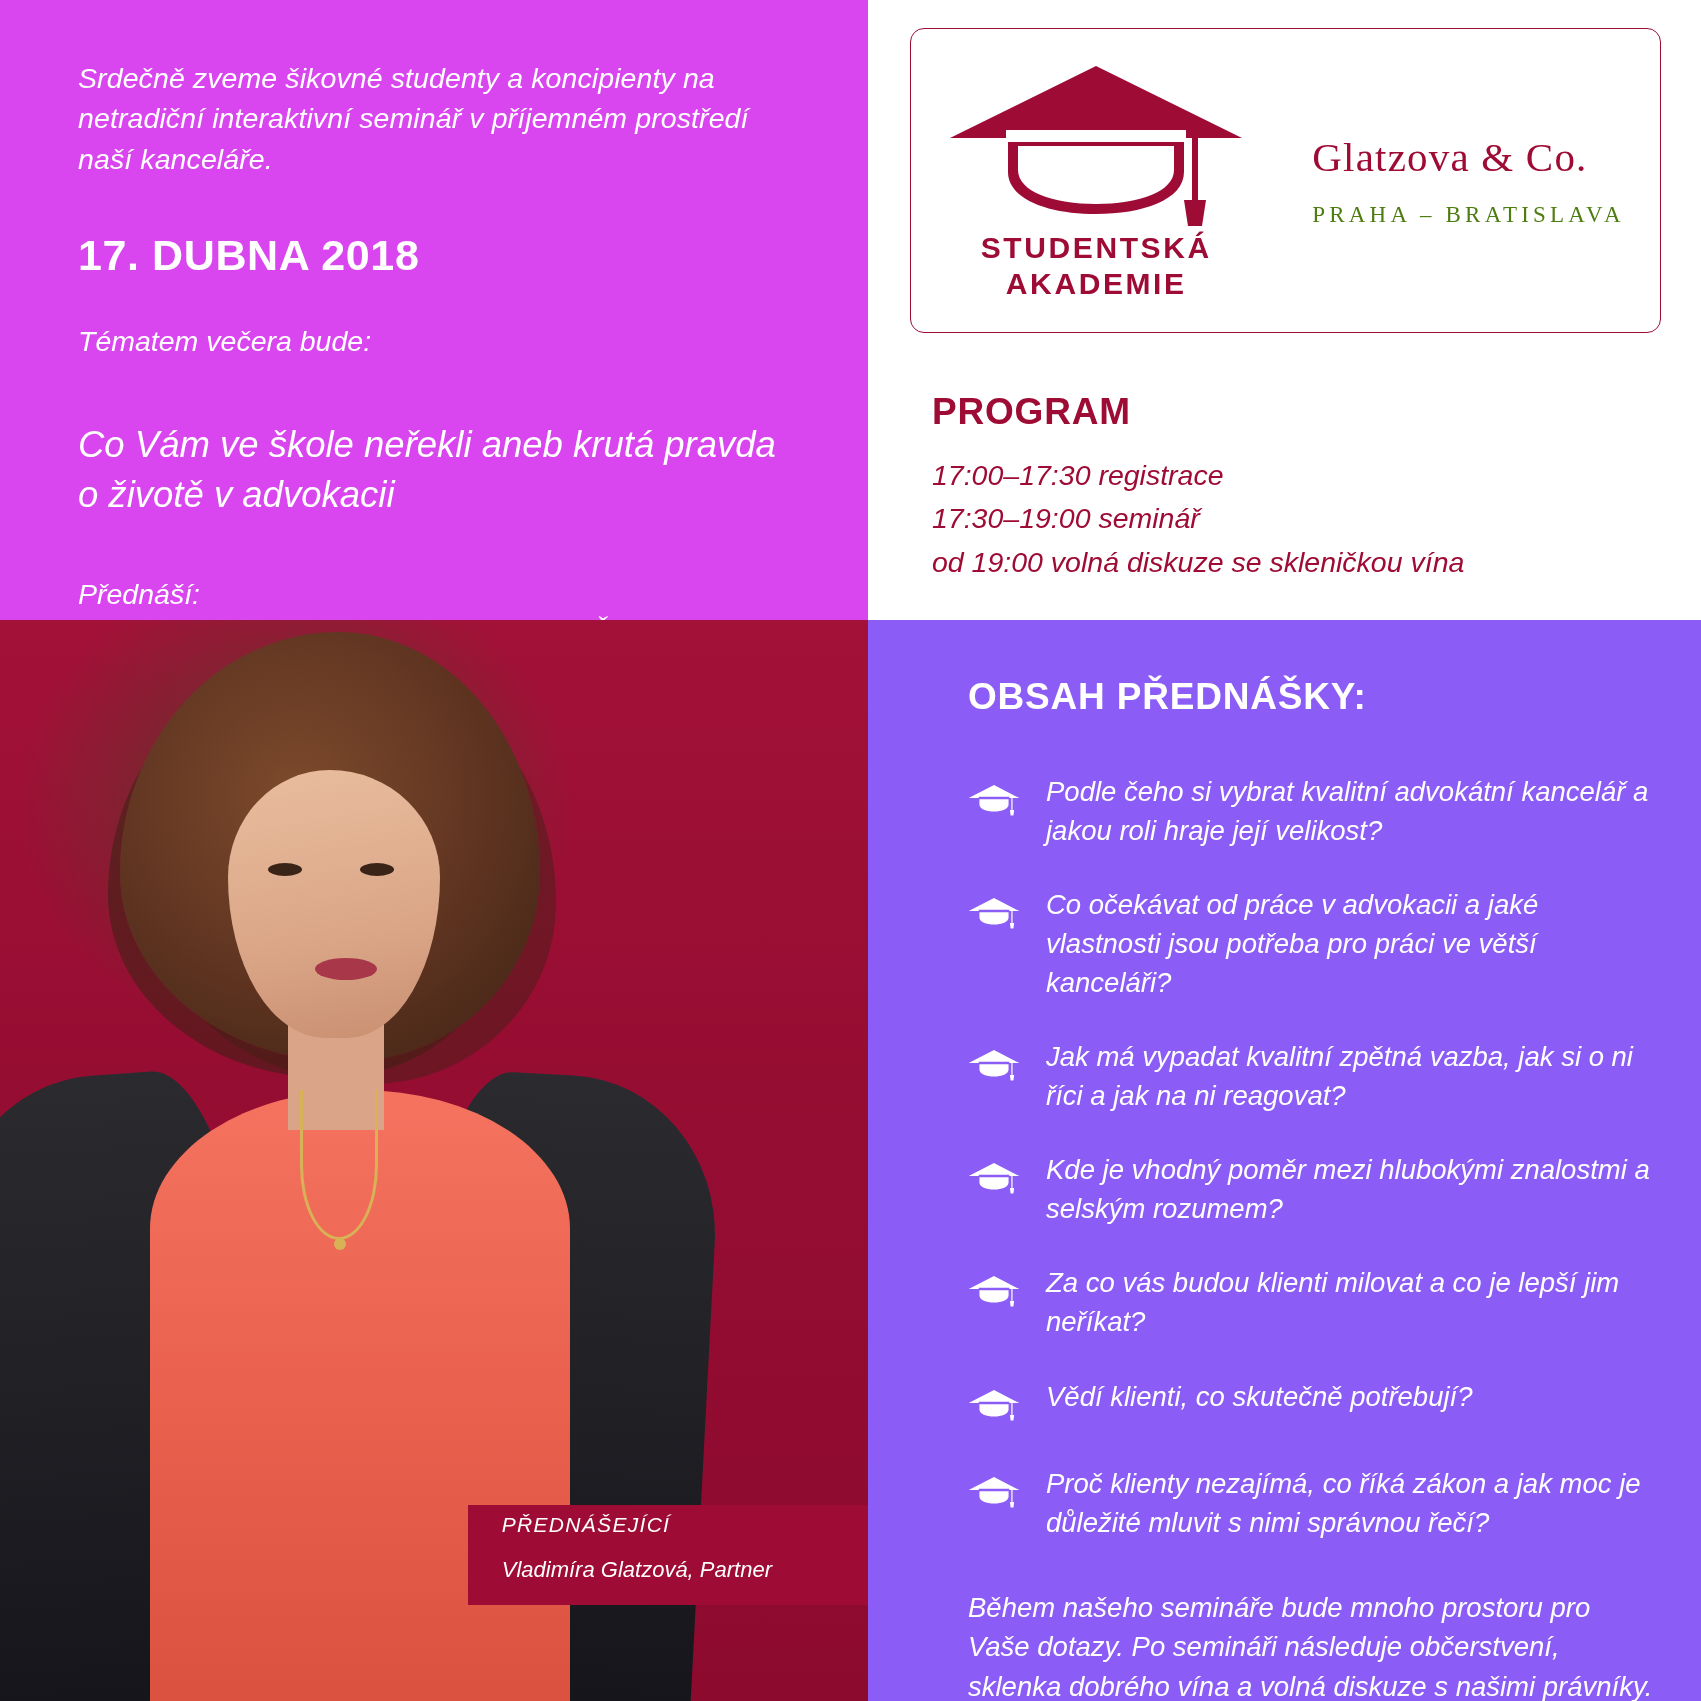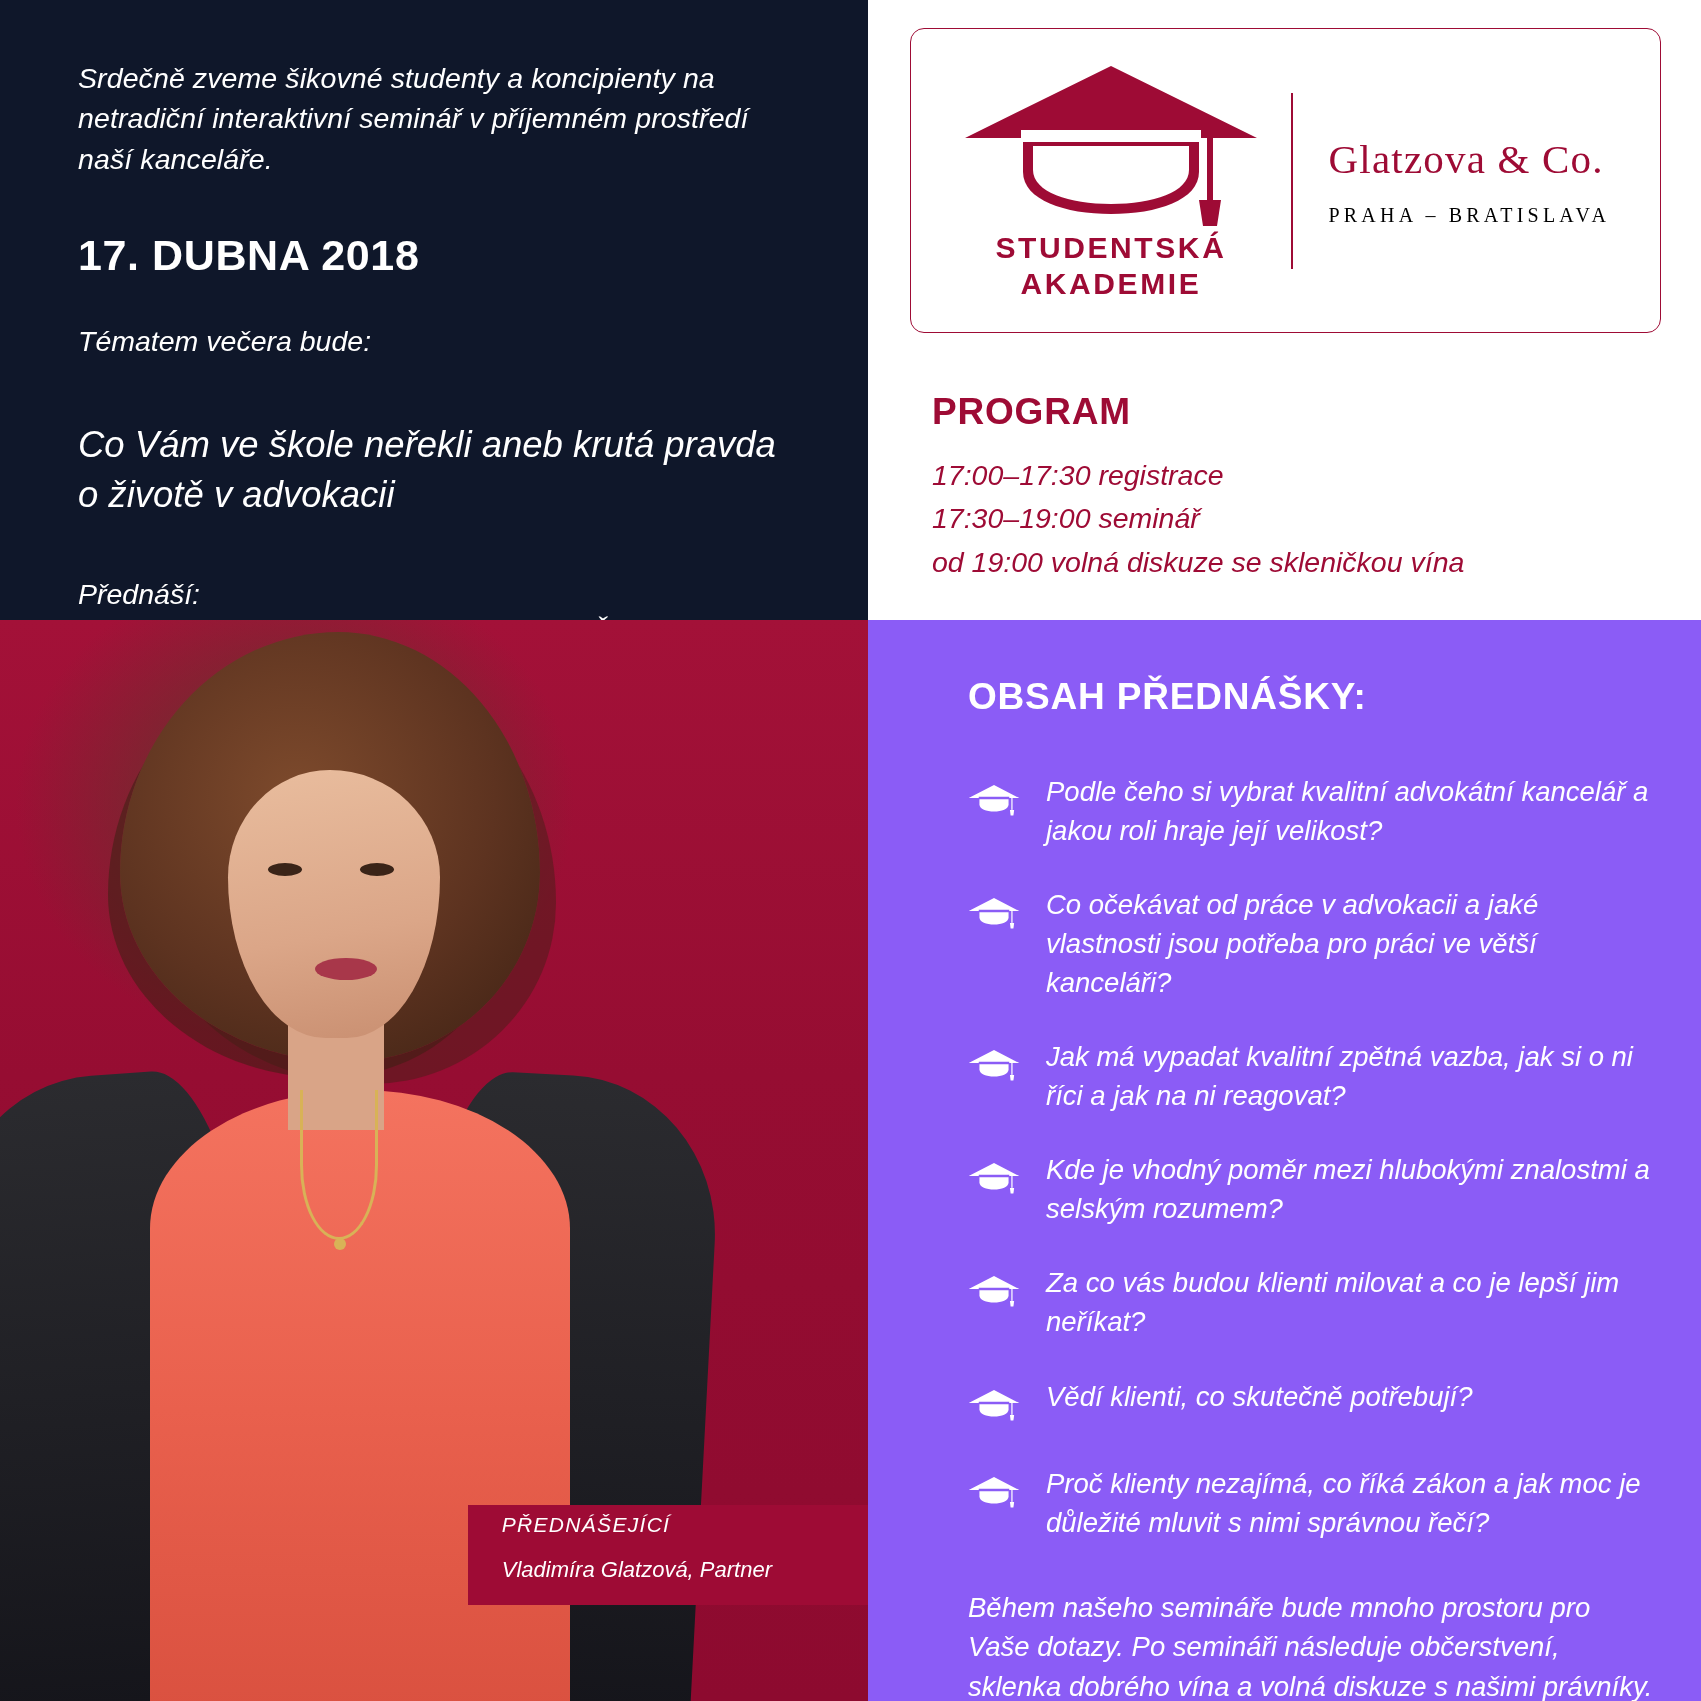--- a/index.html
+++ b/index.html
@@ -14,21 +14,21 @@
     position: relative;
     width: 1701px;
     height: 1701px;
     display: grid;
     grid-template-columns: 868px 833px;
     grid-template-rows: 620px 1081px;
   }
 
   
   .invite {
-    background: #0f172a;
+    background: #d946ef;
     color: #ffffff;
     padding: 58px 66px 0 78px;
     position: relative;
   }
   .invite .lead {
     font-style: italic;
     font-size: 28.5px;
     line-height: 1.42;
     letter-spacing: 0.1px;
   }
@@ -97,22 +97,22 @@
   .logo-right { }
   .logo-right .g1 {
     font-family: "Liberation Serif", serif;
     color: #9e0b35;
     font-size: 41px;
     letter-spacing: 1.2px;
     white-space: nowrap;
   }
   .logo-right .g2 {
     font-family: "Liberation Serif", serif;
-    color: #000000;
-    font-size: 20px;
+    color: #4d7c0f;
+    font-size: 23px;
     letter-spacing: 4.2px;
     margin-top: 21px;
     white-space: nowrap;
   }
 
   .program {
     padding: 58px 0 0 22px;
   }
   .program h2 {
     color: #9e0b35;

